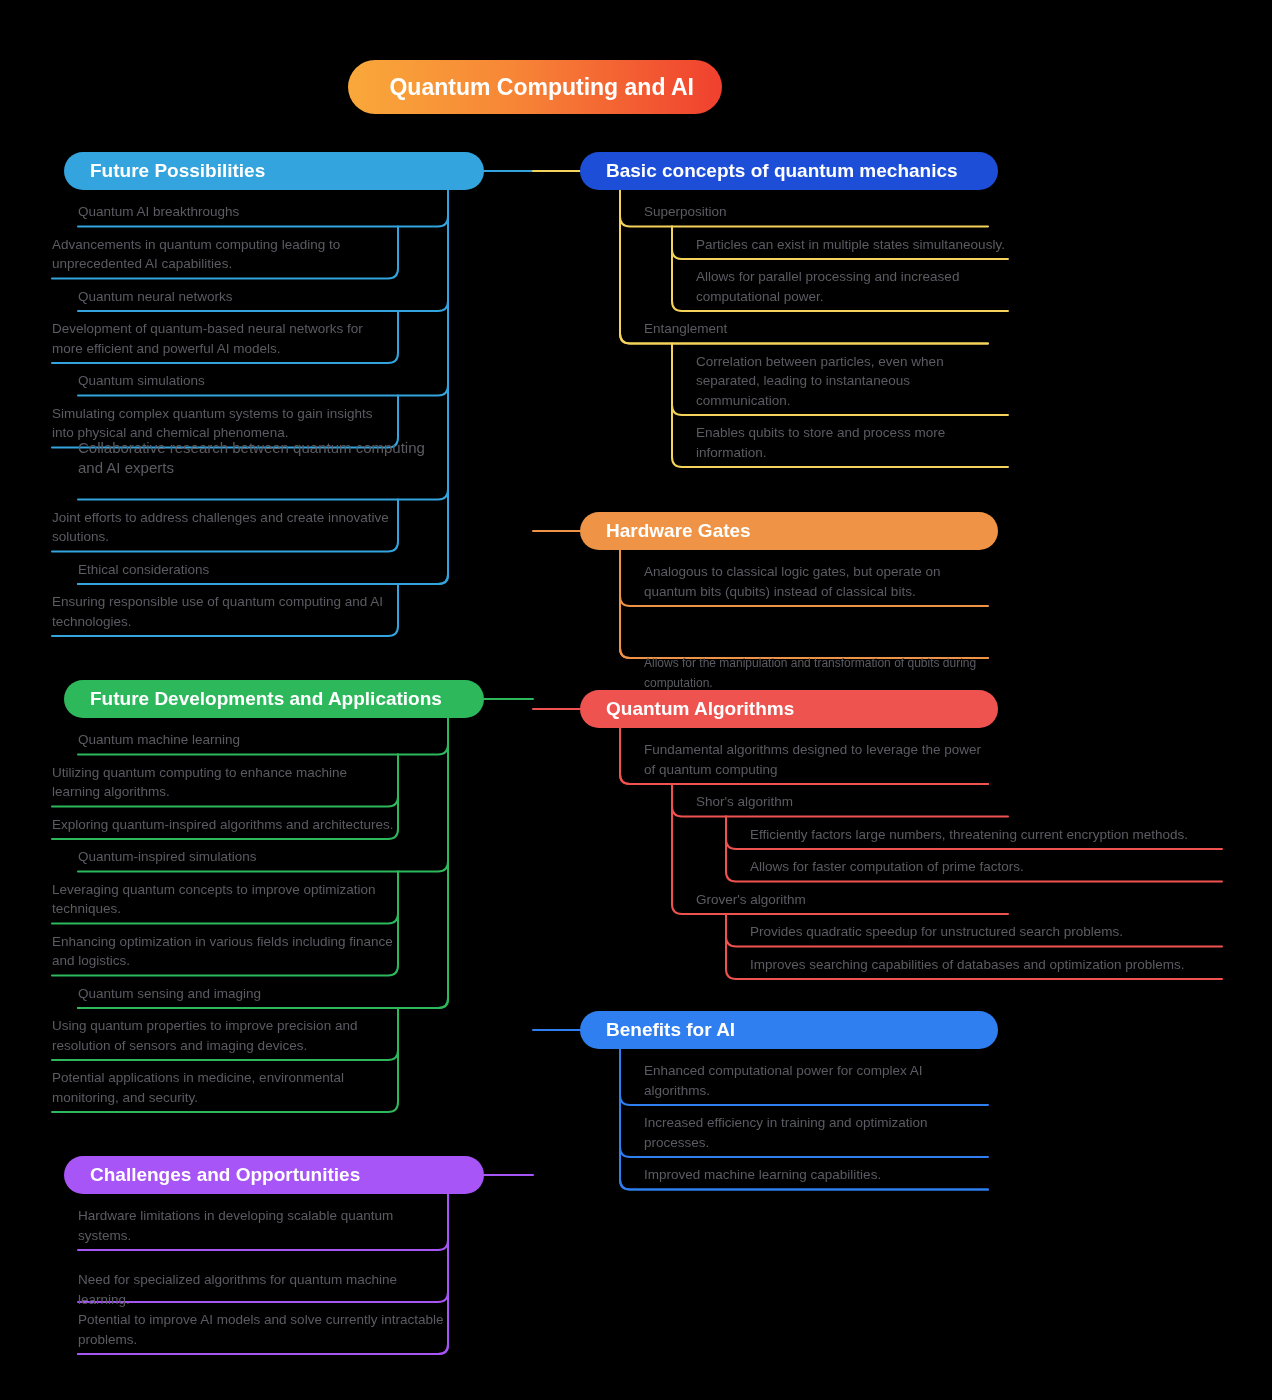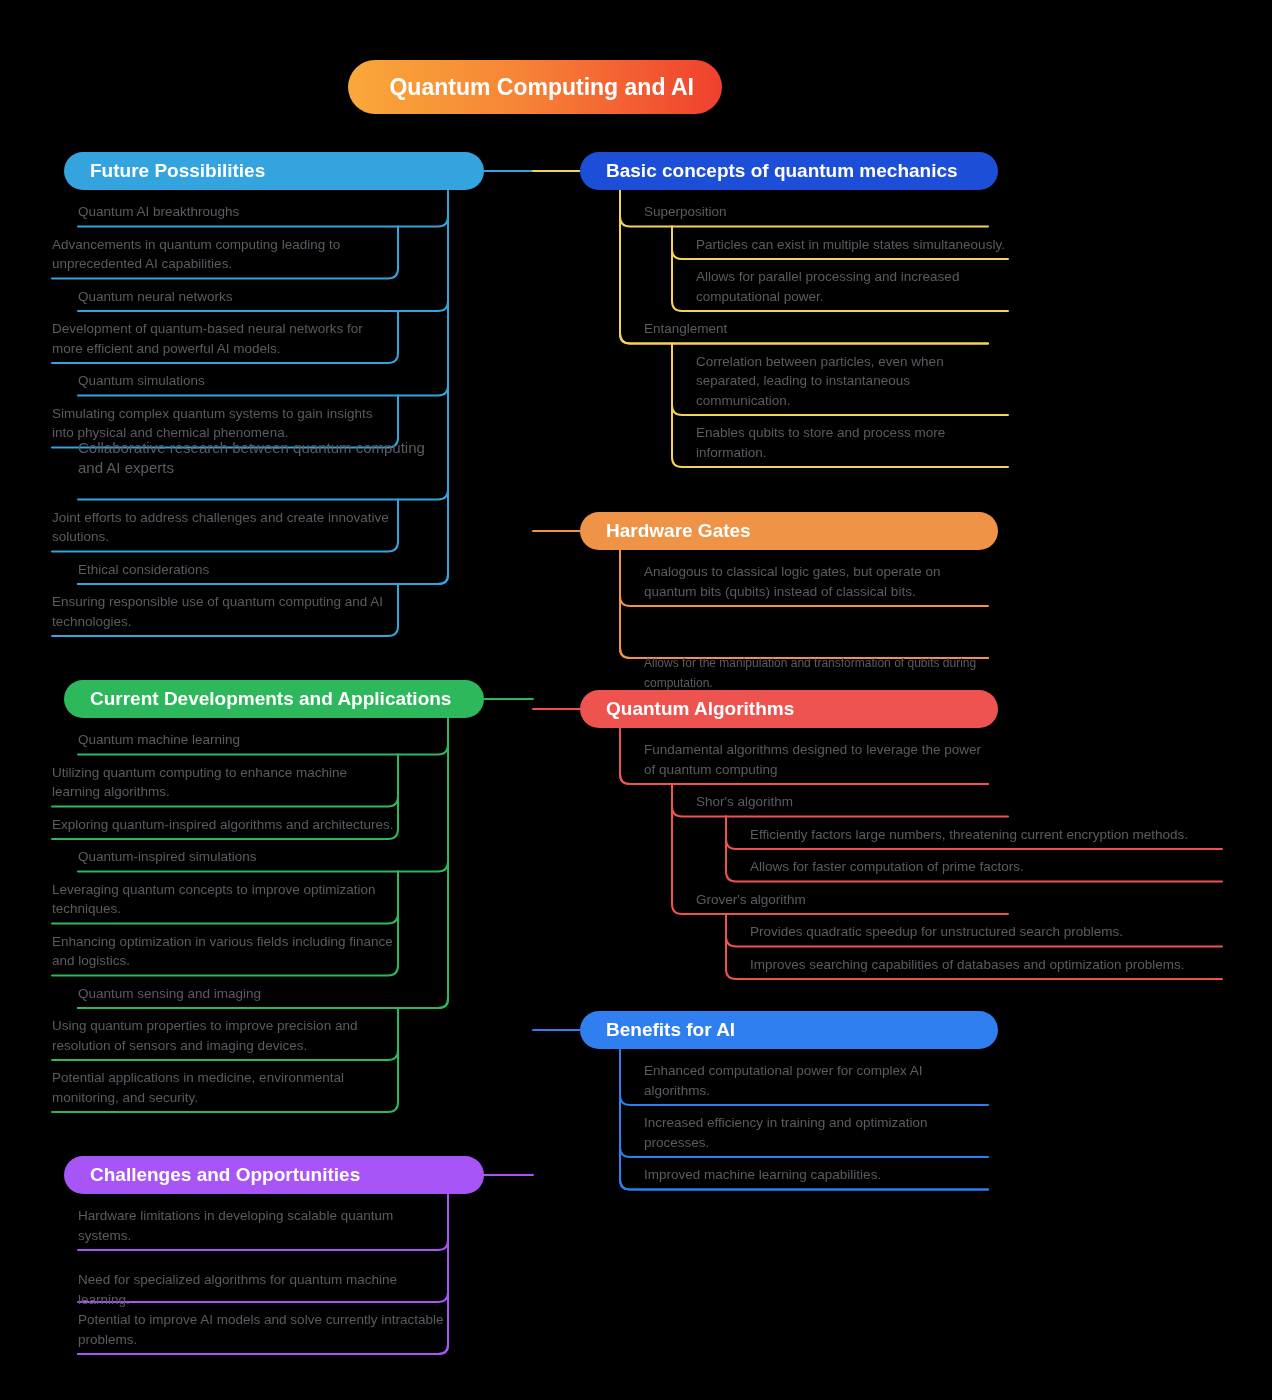--- a/index.html
+++ b/index.html
@@ -148,21 +148,21 @@
       <div class="leaf" style="left: 52px; top: 234.5px; width: 345px; font-size: 13.5px;">Advancements in quantum computing leading to unprecedented AI capabilities.</div>
       <div class="leaf" style="left: 78px; top: 286.5px; width: 370px; font-size: 13.5px;">Quantum neural networks</div>
       <div class="leaf" style="left: 52px; top: 319px; width: 345px; font-size: 13.5px;">Development of quantum-based neural networks for more efficient and powerful AI models.</div>
       <div class="leaf" style="left: 78px; top: 371px; width: 370px; font-size: 13.5px;">Quantum simulations</div>
       <div class="leaf" style="left: 52px; top: 403.5px; width: 345px; font-size: 13.5px;">Simulating complex quantum systems to gain insights into physical and chemical phenomena.</div>
       <div class="leaf" style="left: 78px; top: 438px; width: 370px; font-size: 15px;">Collaborative research between quantum computing and AI experts</div>
       <div class="leaf" style="left: 52px; top: 507.5px; width: 345px; font-size: 13.5px;">Joint efforts to address challenges and create innovative solutions.</div>
       <div class="leaf" style="left: 78px; top: 559.5px; width: 370px; font-size: 13.5px;">Ethical considerations</div>
       <div class="leaf" style="left: 52px; top: 592px; width: 345px; font-size: 13.5px;">Ensuring responsible use of quantum computing and AI technologies.</div>
       <div class="pill branch" style="left: 64px; top: 680px; width: 420px; height: 38px; background: rgb(45, 184, 92);">
-        <span>Current Developments and Applications</span>
+        <span>Future Developments and Applications</span>
       </div>
       <div class="leaf" style="left: 78px; top: 730px; width: 370px; font-size: 13.5px;">Quantum machine learning</div>
       <div class="leaf" style="left: 52px; top: 762.5px; width: 345px; font-size: 13.5px;">Utilizing quantum computing to enhance machine learning algorithms.</div>
       <div class="leaf" style="left: 52px; top: 814.5px; width: 345px; font-size: 13.5px;">Exploring quantum-inspired algorithms and architectures.</div>
       <div class="leaf" style="left: 78px; top: 847px; width: 370px; font-size: 13.5px;">Quantum-inspired simulations</div>
       <div class="leaf" style="left: 52px; top: 879.5px; width: 345px; font-size: 13.5px;">Leveraging quantum concepts to improve optimization techniques.</div>
       <div class="leaf" style="left: 52px; top: 931.5px; width: 345px; font-size: 13.5px;">Enhancing optimization in various fields including finance and logistics.</div>
       <div class="leaf" style="left: 78px; top: 983.5px; width: 370px; font-size: 13.5px;">Quantum sensing and imaging</div>
       <div class="leaf" style="left: 52px; top: 1016px; width: 345px; font-size: 13.5px;">Using quantum properties to improve precision and resolution of sensors and imaging devices.</div>
       <div class="leaf" style="left: 52px; top: 1068px; width: 345px; font-size: 13.5px;">Potential applications in medicine, environmental monitoring, and security.</div>

